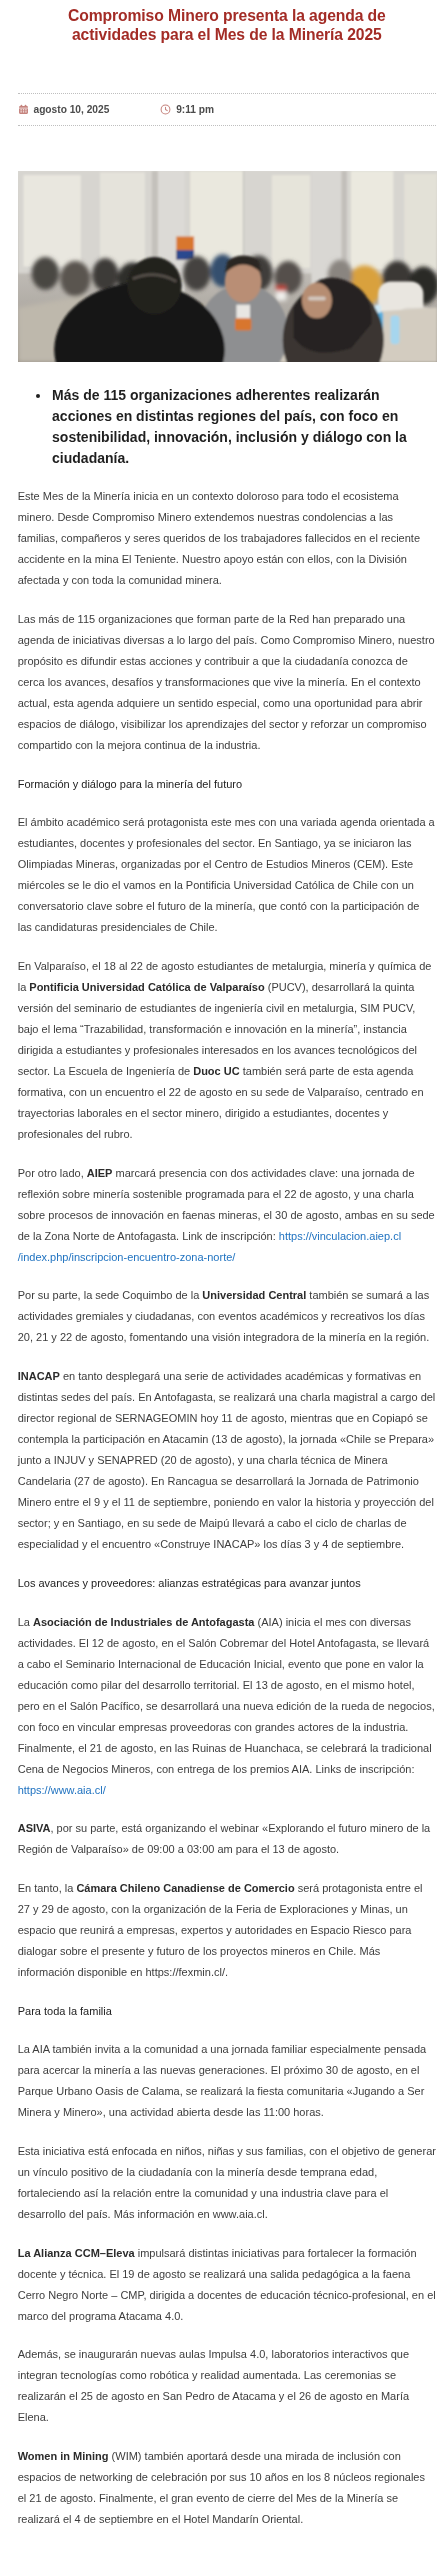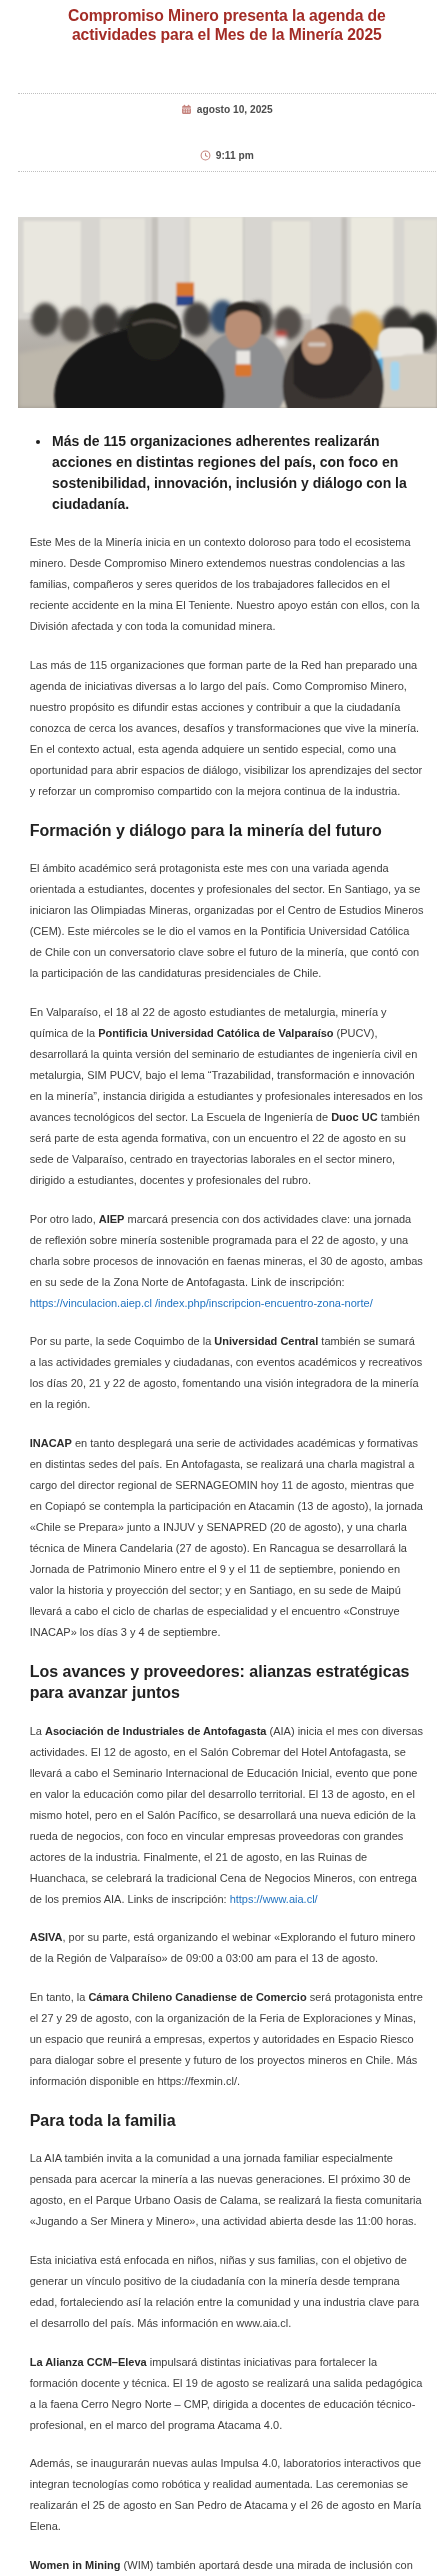--- a/index.html
+++ b/index.html
@@ -21,24 +21,23 @@
     font-weight:700;
     color:#a32c26;
     letter-spacing:-0.1px;
   }
   .meta-wrap{
     margin-top:48px;
     border-top:0.7px dotted #bfbfbf;
     border-bottom:0.7px dotted #bfbfbf;
     padding:10.2px 0;
     display:flex;
-    justify-content:space-between;
+    justify-content:flex-start;
     align-items:center;
-    gap:35px;
-    flex-direction:column;
+    gap:51px;
   }
   .meta-item{
     display:flex;
     align-items:center;
     gap:4.8px;
     font-size:10.2px;
     font-weight:700;
     color:#4c4c4c;
   }
   .meta-item svg{display:block;}
@@ -48,34 +47,34 @@
     margin:45px 0 0 0;
     width:419px;
     height:191px;
     overflow:hidden;
     background:#c9c7c3;
   }
   .featured svg{display:block;width:100%;height:100%;}
 
   
   .article-body{margin-top:22.5px;}
-  .block{margin:12px;}
+  .block{margin:0;}
   .block + .block{margin-top:17.7px;}
 
   .article-p{
     font-size:11px;
     line-height:21px;
     color:#3d3d3d;
     word-wrap:break-word;
   }
   .article-p strong{color:#2b2b2b;}
   .section-heading{
-    font-size:16px;
+    font-size:11px;
     line-height:21px;
-    font-weight:700;
+    font-weight:400;
     color:#222222;
   }
   .bullet-list{
     margin:4.1px 0 9.5px 0;
     padding-left:33px;
     list-style:disc;
   }
   .bullet-list li{
     font-size:14px;
     line-height:21px;

